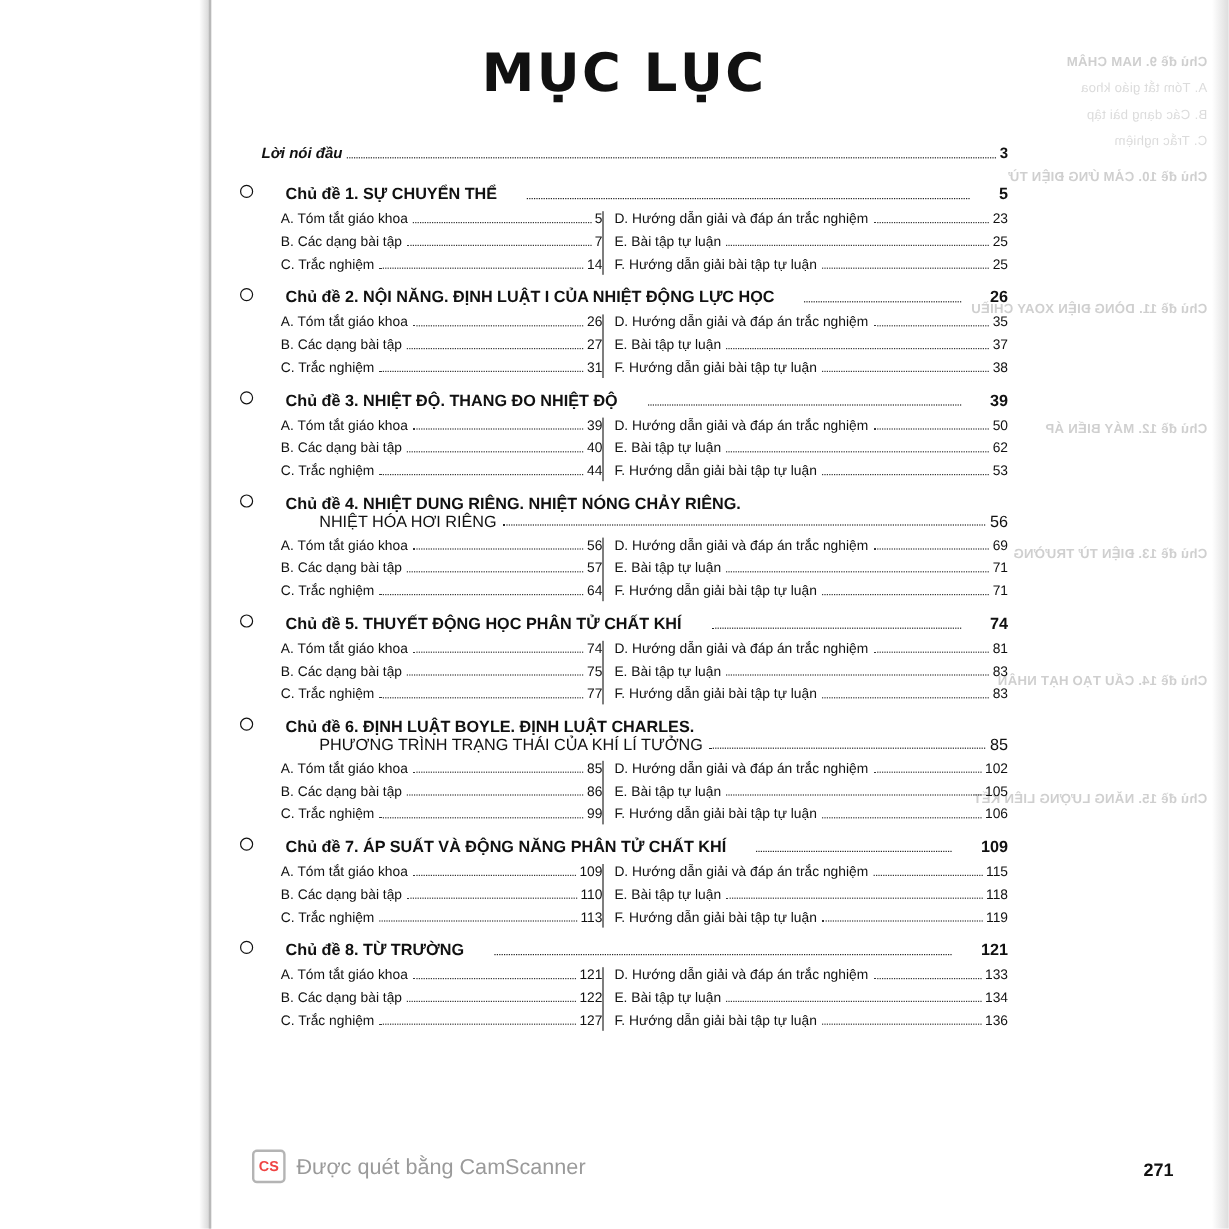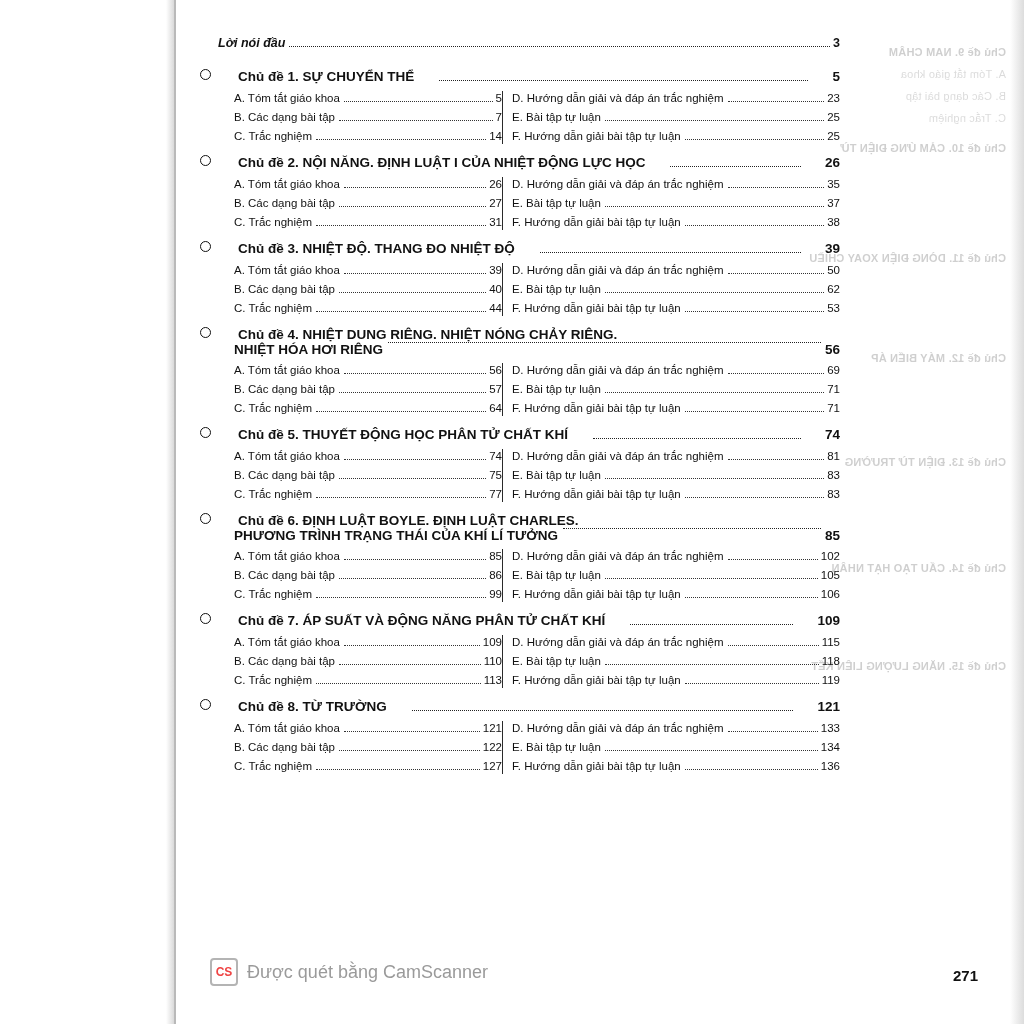--- a/index.html
+++ b/index.html
@@ -124,24 +124,24 @@
   .chapter-head .dots {
     flex: 1;
     border-bottom: 1.6px dotted #222;
     margin: 0 4px 4px 5px;
     height: 0;
   }
   .chapter-head .pg { font-weight: bold; }
 
   .chapter-head2 {
     display: flex;
-    align-items: flex-start;
+    align-items: flex-end;
     font-size: 13.5px;
-    font-weight: bold;
-    margin-left: 34px;
+    font-weight: normal;
+    margin-left: 66px;
   }
   .chapter-head2 .ttl { white-space: nowrap; }
   .chapter-head2 .dots {
     flex: 1;
     border-bottom: 1.6px dotted #222;
     margin: 0 4px 4px 5px;
     height: 0;
   }
 
   
@@ -229,20 +229,21 @@
   <div class="ghost" style="top:112px;">C. Trắc nghiệm</div>
   <div class="ghost b" style="top:142px;">Chủ đề 10. CẢM ỨNG ĐIỆN TỪ</div>
   <div class="ghost b" style="top:252px;">Chủ đề 11. DÒNG ĐIỆN XOAY CHIỀU</div>
   <div class="ghost b" style="top:352px;">Chủ đề 12. MÁY BIẾN ÁP</div>
   <div class="ghost b" style="top:456px;">Chủ đề 13. ĐIỆN TỪ TRƯỜNG</div>
   <div class="ghost b" style="top:562px;">Chủ đề 14. CẤU TẠO HẠT NHÂN</div>
   <div class="ghost b" style="top:660px;">Chủ đề 15. NĂNG LƯỢNG LIÊN KẾT</div>
 
   <div class="content">
 
+    <h1 class="doc-title">MỤC LỤC</h1>
 
     <div class="preface-row">
       <span class="lbl">Lời nói đầu</span>
       <span class="dots"></span>
       <span class="pg">3</span>
     </div>
 
     <div class="chapter">
       <div class="chapter-head">
         <span class="bullet"></span>

